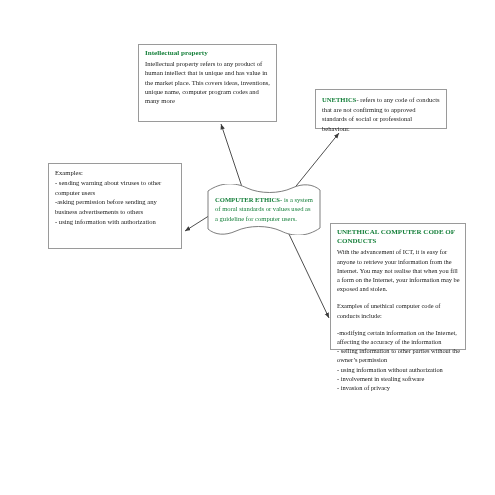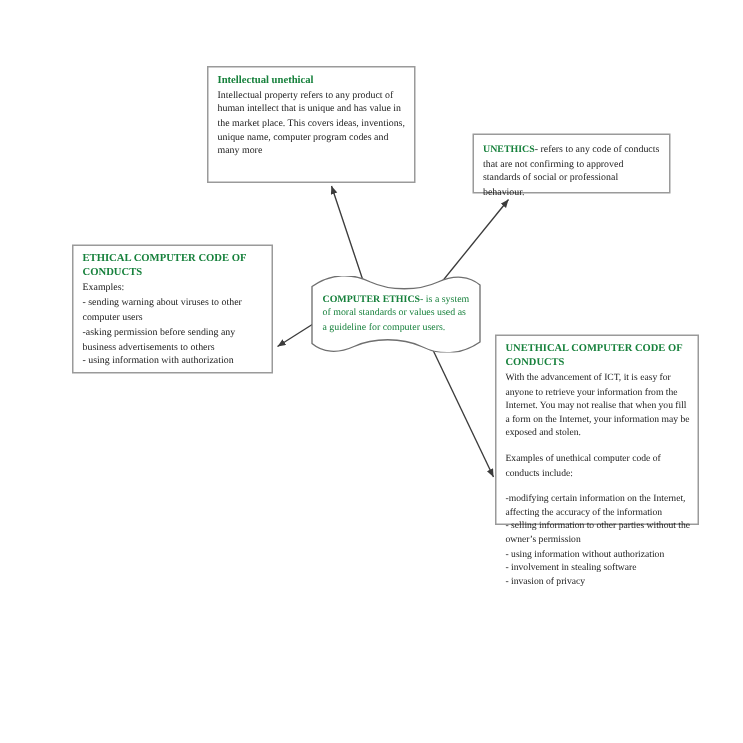--- a/index.html
+++ b/index.html
@@ -82,30 +82,29 @@
     <line x1="245" y1="196" x2="221" y2="124" stroke="#3b3b3b" stroke-width="0.9" marker-end="url(#arrowhead)"></line>
 
     <line x1="288" y1="196" x2="339" y2="133" stroke="#3b3b3b" stroke-width="0.9" marker-end="url(#arrowhead)"></line>
 
     <line x1="215" y1="212" x2="185" y2="231" stroke="#3b3b3b" stroke-width="0.9" marker-end="url(#arrowhead)"></line>
 
     <line x1="288" y1="232" x2="329" y2="318" stroke="#3b3b3b" stroke-width="0.9" marker-end="url(#arrowhead)"></line>
   </svg>
 
   <div class="node" id="node-intellectual-property">
-    <div class="title">Intellectual unethical</div>
+    <div class="title">Intellectual property</div>
     <div class="body">Intellectual property refers to any product of human intellect that is unique and has value in the market place. This covers ideas, inventions, unique name, computer program codes and many more</div>
   </div>
 
   <div class="node" id="node-unethics">
     <div class="body"><span class="inline-title">UNETHICS</span><span>- refers to any code of conducts that are not confirming to approved standards of social or professional behaviour.</span></div>
   </div>
 
   <div class="node" id="node-ethical-code">
-    <div class="title">ETHICAL COMPUTER CODE OF CONDUCTS</div>
     <div class="body">Examples:
 - sending warning about viruses to other computer users
 -asking permission before sending any business advertisements  to others
 - using information with authorization</div>
   </div>
 
   <div class="node" id="node-unethical-code">
     <div class="title">UNETHICAL COMPUTER CODE OF CONDUCTS</div>
     <div class="body">With the advancement of ICT, it is easy for anyone to retrieve your information from the Internet. You may not realise that when you fill a form on the Internet, your information may be exposed and stolen.</div>
     <div class="body gap">Examples of unethical computer code of conducts include:</div>

